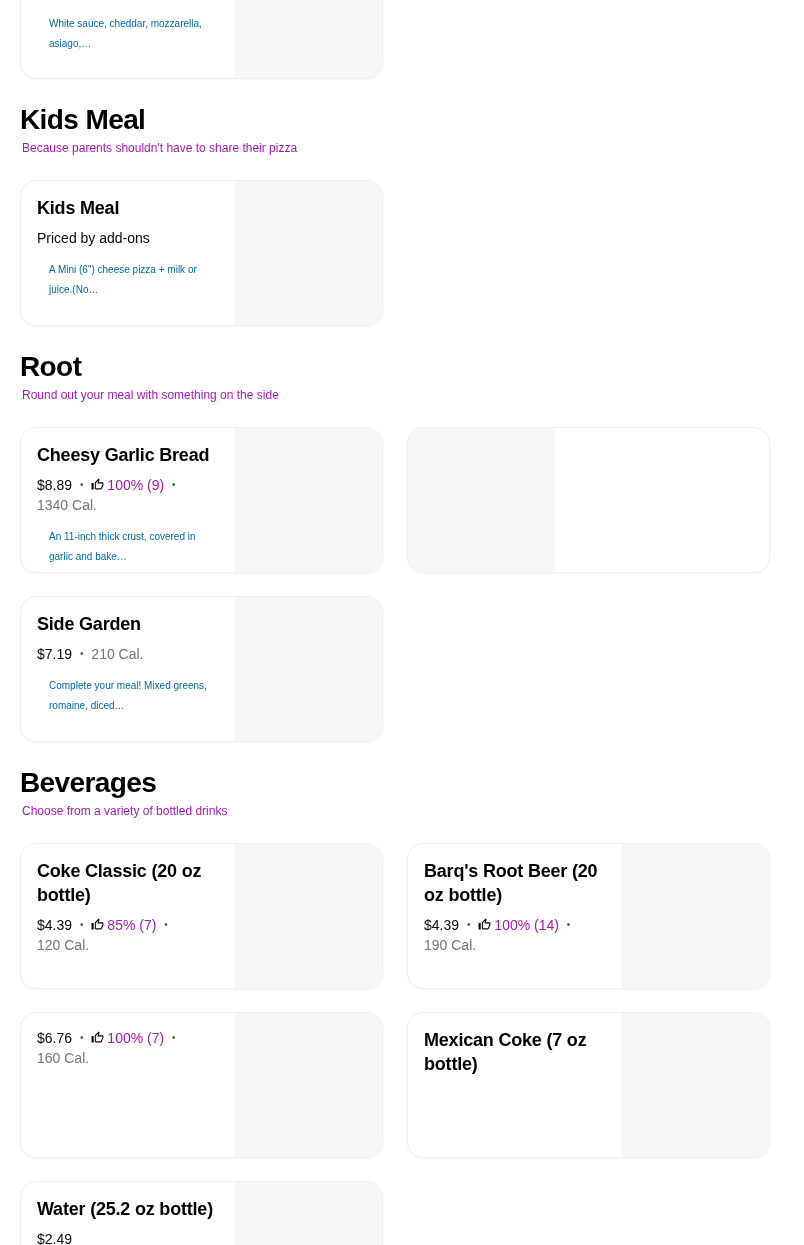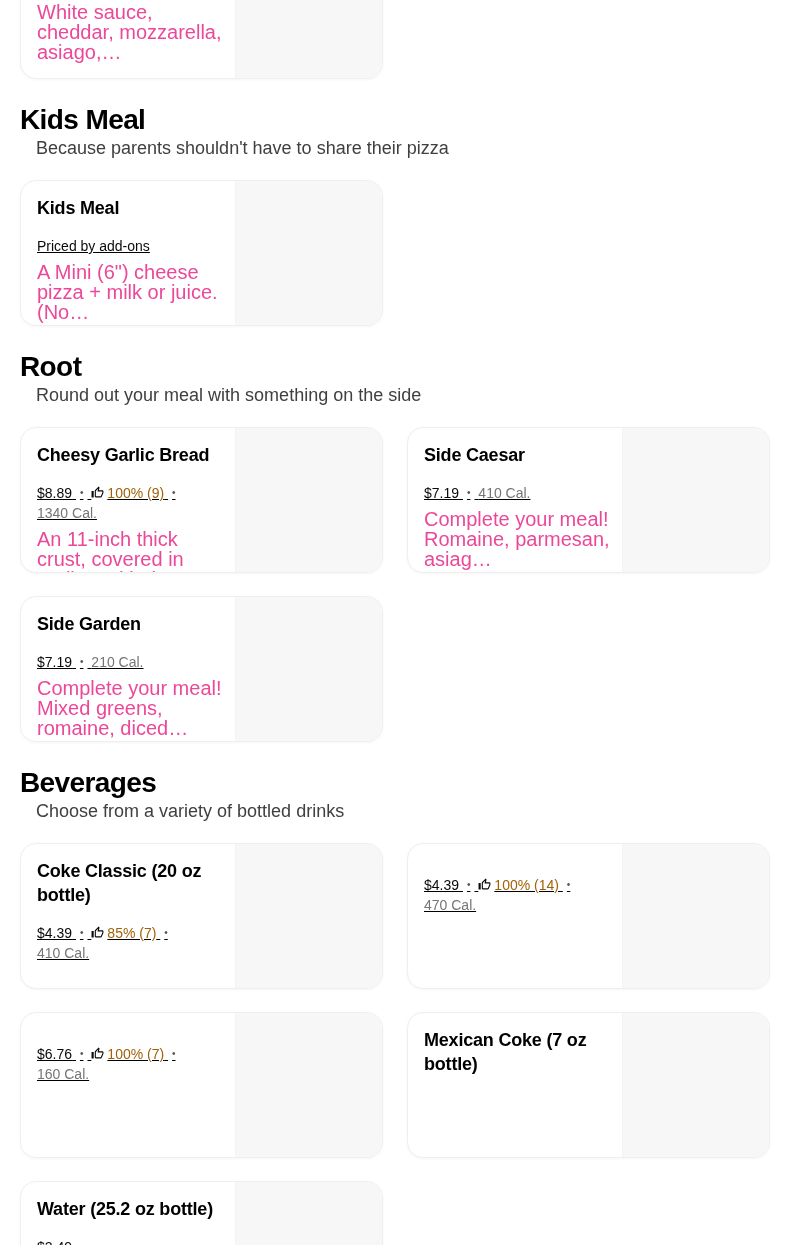--- a/index.html
+++ b/index.html
@@ -14,37 +14,37 @@
     background:#ffffff;border:1px solid #efefef;border-radius:16px;
     overflow:hidden;box-shadow:0 1px 3px rgba(0,0,0,0.04);
     cursor:pointer;
   }
   .card-text{flex:1;min-width:0;padding:15px 12px 12px 16px;}
   .card-img{flex:0 0 146px;background:#f7f7f7;border-left:1px solid #f3f3f3;}
   .title{
     margin:0 0 8px;font-size:18px;line-height:24px;font-weight:600;
     color:#000;letter-spacing:-0.2px;
   }
-  .meta{margin:16px 0 6px;font-size:14px;line-height:20px;color:#000;text-decoration:underline;}
+  .meta{margin:0 0 6px;font-size:14px;line-height:20px;color:#000;}
   .meta .price{color:#0a0a0a;}
-  .meta .rating{white-space:nowrap;color:#a16207;}
+  .meta .rating{white-space:nowrap;color:#a21caf;}
   .meta .cal{white-space:nowrap;color:#757575;}
   .meta .dot{color:#545454;font-size:10px;vertical-align:2px;margin:0 4px;}
   .meta .thumb-svg{vertical-align:-1px;margin-right:3px;}
-  .desc{margin:0;font-size:20px;line-height:20px;color:#ec4899;}
+  .desc{margin:12px;font-size:10px;line-height:20px;color:#0369a1;}
   
   .partial{margin-top:-67px;}
   .partial-spacer{height:53px;}
   
   .section{margin-top:26px;}
   .section-heading{
     margin:0;font-size:28px;line-height:30px;font-weight:700;
     color:#000;letter-spacing:-0.6px;
   }
-  .section-subtitle{margin:4px 16px 0;font-size:18px;line-height:18px;color:#404040;}
+  .section-subtitle{margin:4px 2px 0;font-size:12px;line-height:18px;color:#a21caf;}
   .cards{
     margin-top:23px;display:grid;grid-template-columns:363px 363px;
     column-gap:24px;row-gap:23px;
   }
 </style>
 </head>
 <body>
 
 <div class="content">
 
@@ -81,25 +81,20 @@
       <h3 class="title">Cheesy Garlic Bread</h3>
       <p class="meta"><span class="price">$8.89</span> <span class="dot">•</span> <span class="rating"><svg width="13" height="13" viewBox="0 0 24 24" class="thumb-svg">
                     <path d="M9 21h9c.83 0 1.54-.5 1.84-1.22l3.02-7.05c.09-.23.14-.47.14-.73v-2c0-1.1-.9-2-2-2h-6.31l.95-4.57.03-.32c0-.41-.17-.79-.44-1.06L14.17 1 7.58 7.59C7.22 7.95 7 8.45 7 9v10c0 1.1.9 2 2 2zM9 9l4.34-4.34L12 10h9v2l-3 7H9V9zM1 9h4v12H1z" fill="#0a0a0a"></path>
                   </svg>100% (9)</span> <span class="dot">•</span> <br><span class="cal">1340 Cal.</span></p>
       <p class="desc">An 11-inch thick crust, covered in garlic and bake…</p>
     </div>
     <div class="card-img"></div>
   </article>
 
   <article class="card">
-    <div class="card-text">
-      <h3 class="title">Side Caesar</h3>
-      <p class="meta"><span class="price">$7.19</span> <span class="dot">•</span> <span class="cal">410 Cal.</span></p>
-      <p class="desc">Complete your meal! Romaine, parmesan, asiag…</p>
-    </div>
     <div class="card-img"></div>
   </article>
 
   <article class="card">
     <div class="card-text">
       <h3 class="title">Side Garden</h3>
       <p class="meta"><span class="price">$7.19</span> <span class="dot">•</span> <span class="cal">210 Cal.</span></p>
       <p class="desc">Complete your meal! Mixed greens, romaine, diced…</p>
     </div>
     <div class="card-img"></div>
@@ -109,32 +104,33 @@
 
   <section class="section">
     <h2 class="section-heading">Beverages</h2>
     <p class="section-subtitle">Choose from a variety of bottled drinks</p>
     <div class="cards">
   <article class="card">
     <div class="card-text">
       <h3 class="title">Coke Classic (20 oz bottle)</h3>
       <p class="meta"><span class="price">$4.39</span> <span class="dot">•</span> <span class="rating"><svg width="13" height="13" viewBox="0 0 24 24" class="thumb-svg">
                     <path d="M9 21h9c.83 0 1.54-.5 1.84-1.22l3.02-7.05c.09-.23.14-.47.14-.73v-2c0-1.1-.9-2-2-2h-6.31l.95-4.57.03-.32c0-.41-.17-.79-.44-1.06L14.17 1 7.58 7.59C7.22 7.95 7 8.45 7 9v10c0 1.1.9 2 2 2zM9 9l4.34-4.34L12 10h9v2l-3 7H9V9zM1 9h4v12H1z" fill="#0a0a0a"></path>
-                  </svg>85% (7)</span> <span class="dot">•</span> <span class="cal">410 Cal.</span></p>
+                  </svg>85% (7)</span> <span class="dot">•</span> <span class="cal">120 Cal.</span></p>
 
     </div>
     <div class="card-img"></div>
   </article>
 
 
   <article class="card">
     <div class="card-text">
+      <h3 class="title">Barq's Root Beer (20 oz bottle)</h3>
       <p class="meta"><span class="price">$4.39</span> <span class="dot">•</span> <span class="rating"><svg width="13" height="13" viewBox="0 0 24 24" class="thumb-svg">
                     <path d="M9 21h9c.83 0 1.54-.5 1.84-1.22l3.02-7.05c.09-.23.14-.47.14-.73v-2c0-1.1-.9-2-2-2h-6.31l.95-4.57.03-.32c0-.41-.17-.79-.44-1.06L14.17 1 7.58 7.59C7.22 7.95 7 8.45 7 9v10c0 1.1.9 2 2 2zM9 9l4.34-4.34L12 10h9v2l-3 7H9V9zM1 9h4v12H1z" fill="#0a0a0a"></path>
-                  </svg>100% (14)</span> <span class="dot">•</span> <span class="cal">470 Cal.</span></p>
+                  </svg>100% (14)</span> <span class="dot">•</span> <span class="cal">190 Cal.</span></p>
 
     </div>
     <div class="card-img"></div>
   </article>
 
   <article class="card">
     <div class="card-text">
       <p class="meta"><span class="price">$6.76</span> <span class="dot">•</span> <span class="rating"><svg width="13" height="13" viewBox="0 0 24 24" class="thumb-svg">
                     <path d="M9 21h9c.83 0 1.54-.5 1.84-1.22l3.02-7.05c.09-.23.14-.47.14-.73v-2c0-1.1-.9-2-2-2h-6.31l.95-4.57.03-.32c0-.41-.17-.79-.44-1.06L14.17 1 7.58 7.59C7.22 7.95 7 8.45 7 9v10c0 1.1.9 2 2 2zM9 9l4.34-4.34L12 10h9v2l-3 7H9V9zM1 9h4v12H1z" fill="#0a0a0a"></path>
                   </svg>100% (7)</span> <span class="dot">•</span> <span class="cal">160 Cal.</span></p>

